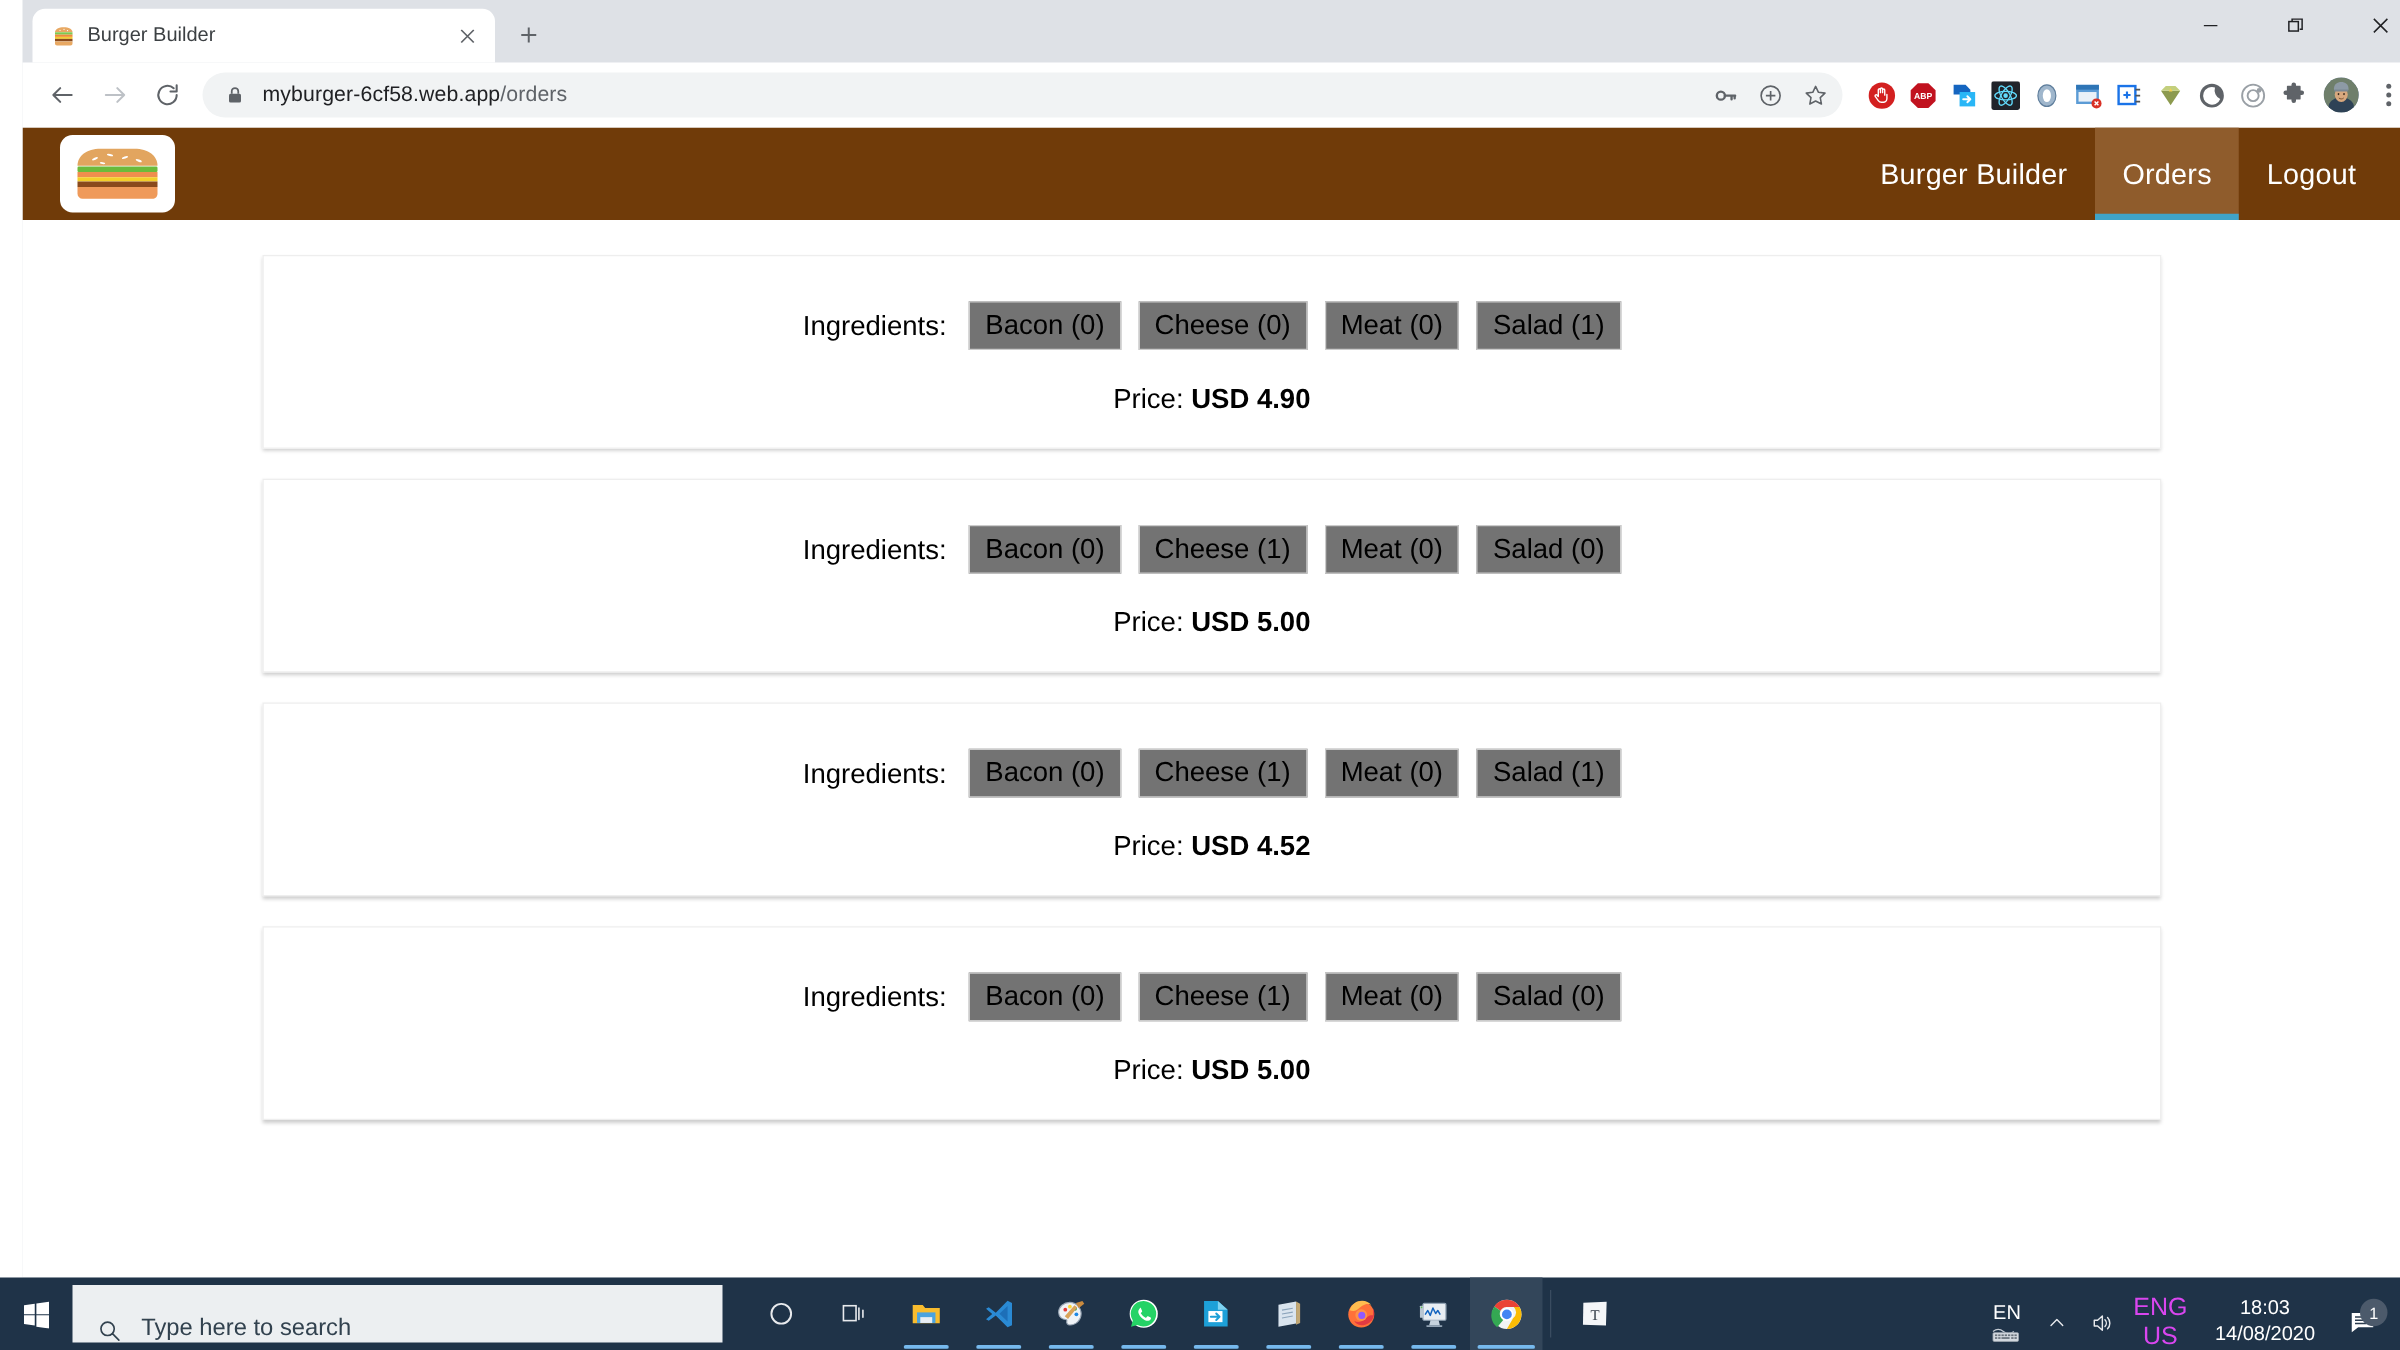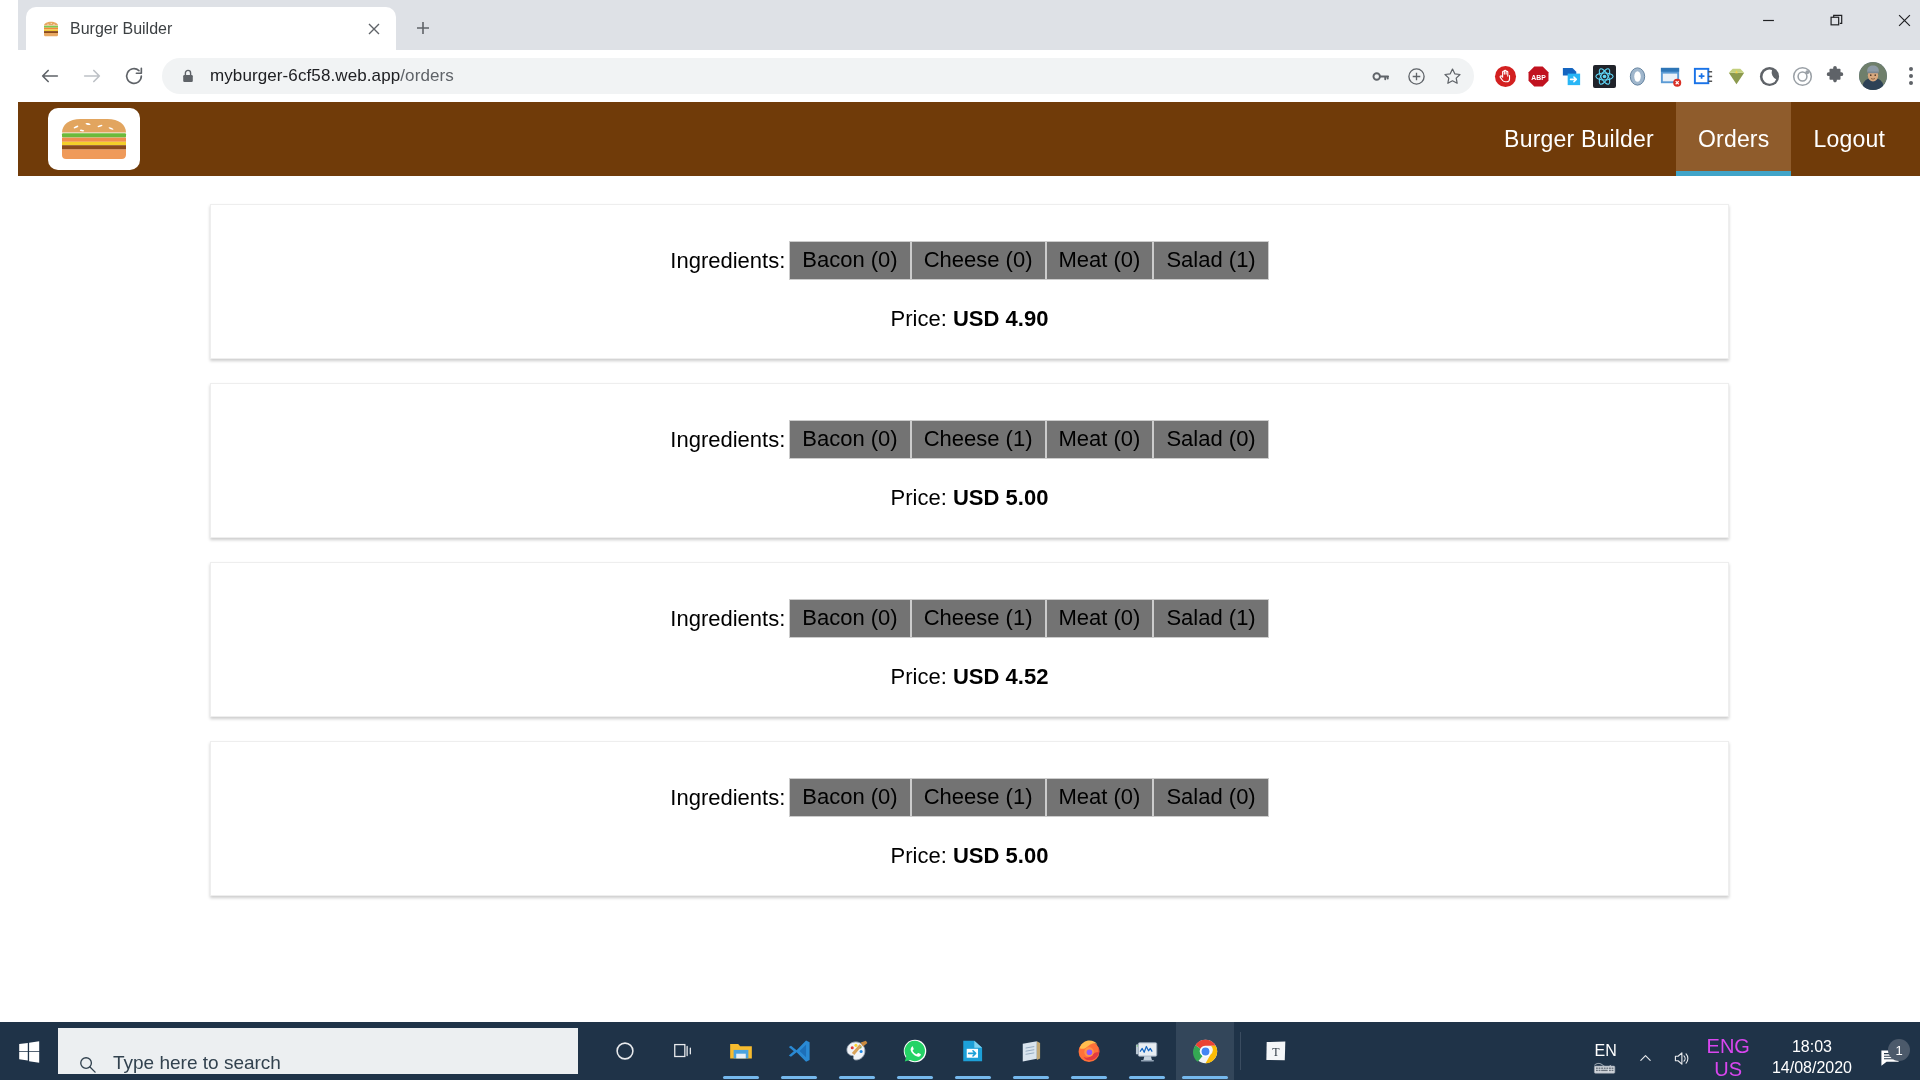--- a/index.html
+++ b/index.html
@@ -155,20 +155,21 @@
   .orders-wrap { padding: 28px 0 0 0; }
   .order-card {
     width: 1519px; margin: 0 auto 24px auto;
     background: #ffffff;
     border: 1px solid #eee;
     box-shadow: 0 2px 3px #ccc;
     padding: 36px 12px 26px 12px;
   }
   .ingredients-row {
     display: flex; align-items: center; justify-content: center;
+    gap: 14px;
   }
   .ing-label { font-size: 22px; color: #000000; margin-right: 4px; }
   .ing-chip {
     border: 1px solid #ccc; padding: 7px 12px 8px 12px;
     font-size: 22px; color: #000000; line-height: 1;
     background: #737373;
   }
   .price-row {
     text-align: center; margin-top: 26px;
     font-size: 22px; color: #000000;

